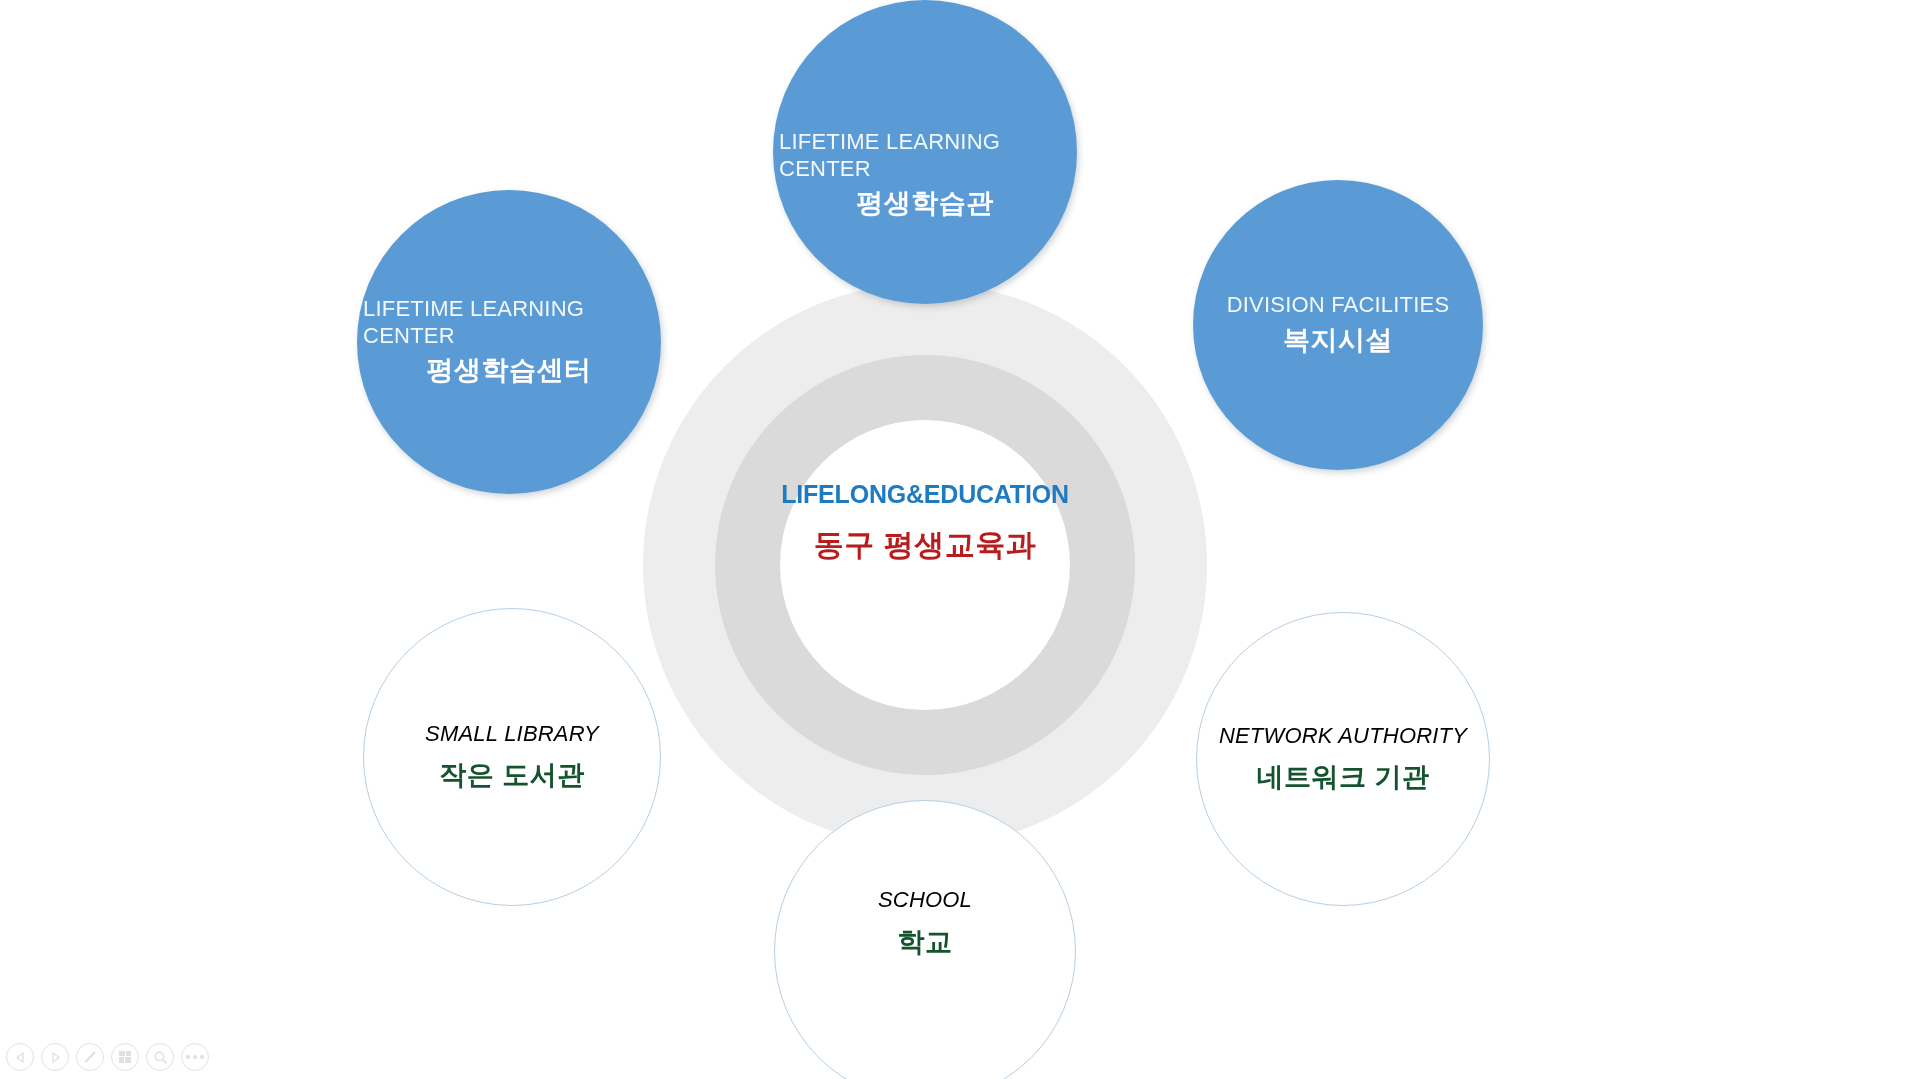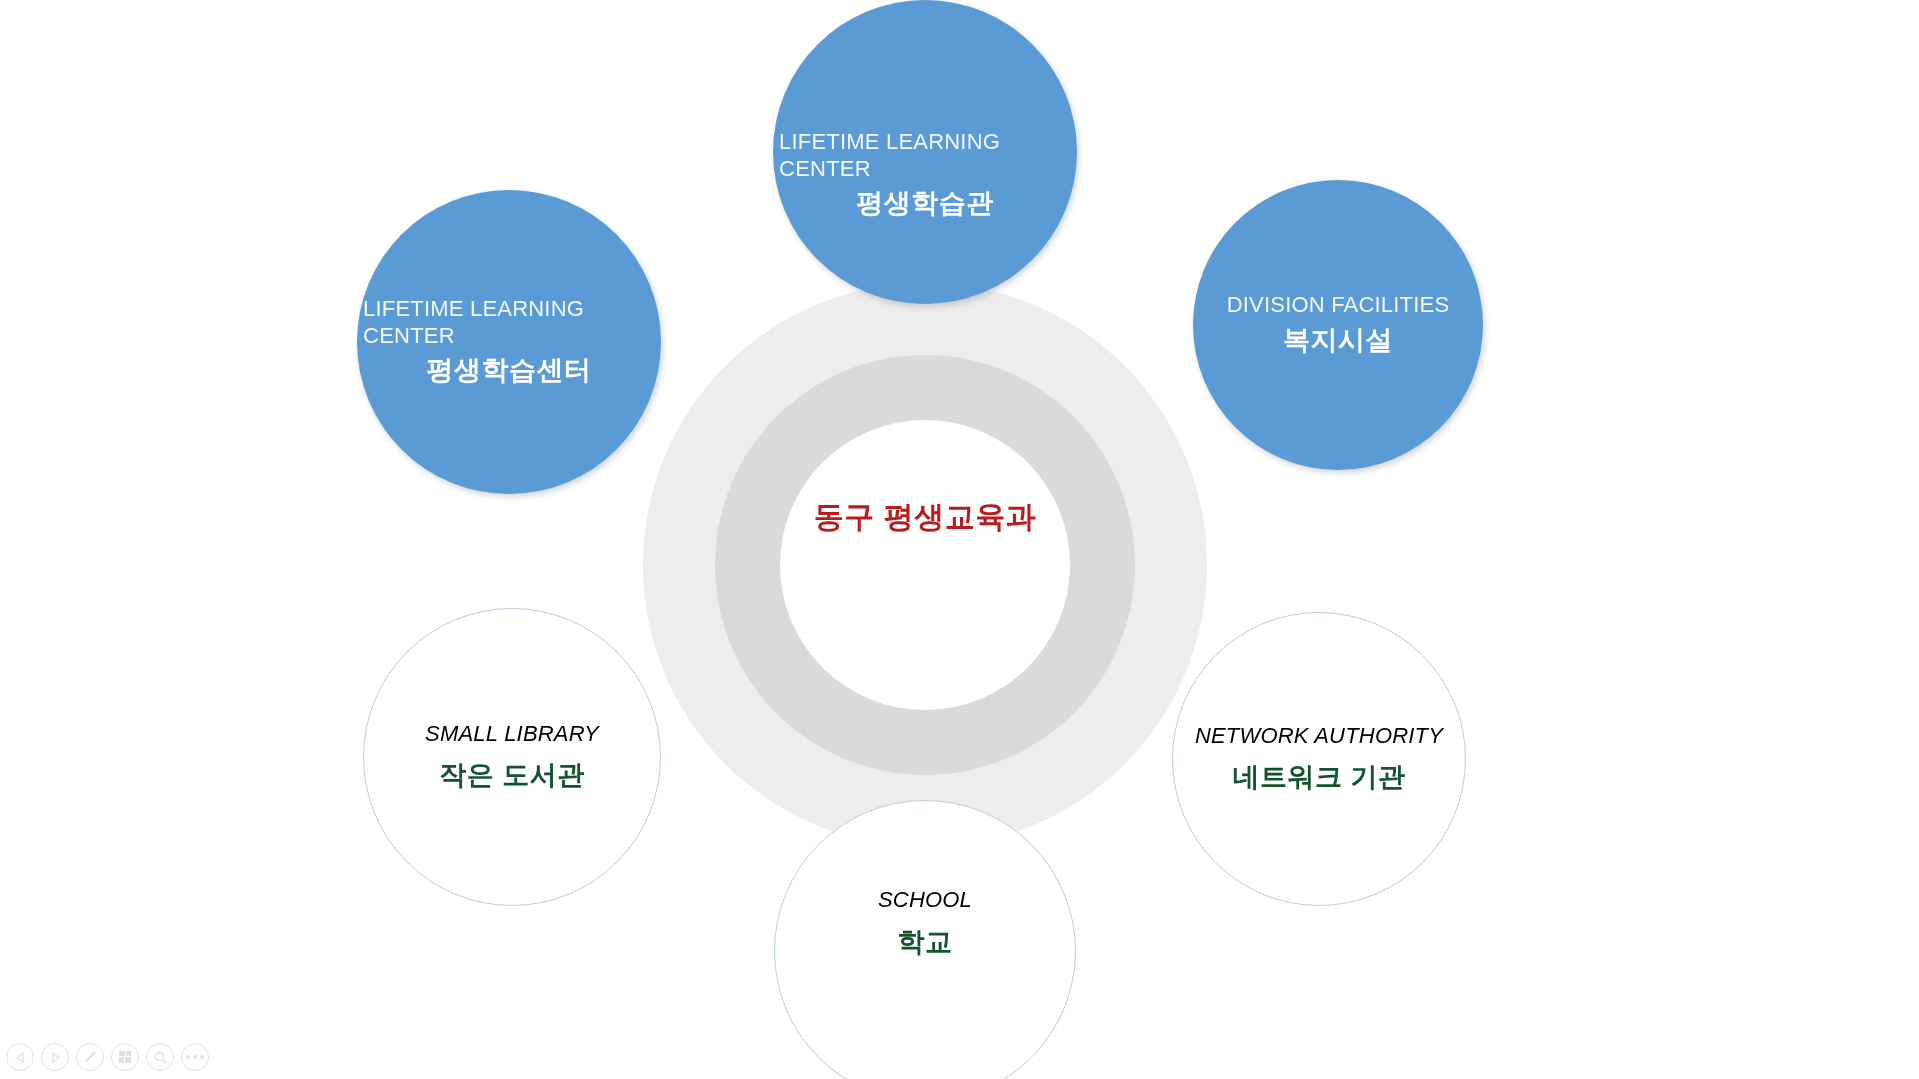--- a/index.html
+++ b/index.html
@@ -126,21 +126,21 @@
   }
   #node-small-library {
     left: 363px; top: 608px; width: 298px; height: 298px;
   }
   #node-school {
     left: 774px; top: 800px; width: 302px; height: 302px;
   }
   #node-school .inner { margin-top: -55px; }
 
   #node-network-authority {
-    left: 1172px; top: 612px; width: 294px; height: 294px;
+    left: 1196px; top: 612px; width: 294px; height: 294px;
   }
 
   .node .inner {
     display: flex;
     flex-direction: column;
     align-items: center;
     justify-content: center;
     width: 96%;
   }
 
@@ -180,20 +180,21 @@
 </head>
 <body>
 
 <div id="stage">
 
   <div class="ring-outer"></div>
   <div class="ring-inner"></div>
   <div class="ring-hole"></div>
 
   <div class="center-label">
+    <div class="center-en">LIFELONG&amp;EDUCATION</div>
     <div class="center-ko">동구 평생교육과</div>
   </div>
 
   <div class="node filled" id="node-lifetime-learning-center-hall">
     <div class="inner">
       <div class="en">LIFETIME LEARNING CENTER</div>
       <div class="ko">평생학습관</div>
     </div>
   </div>
 

